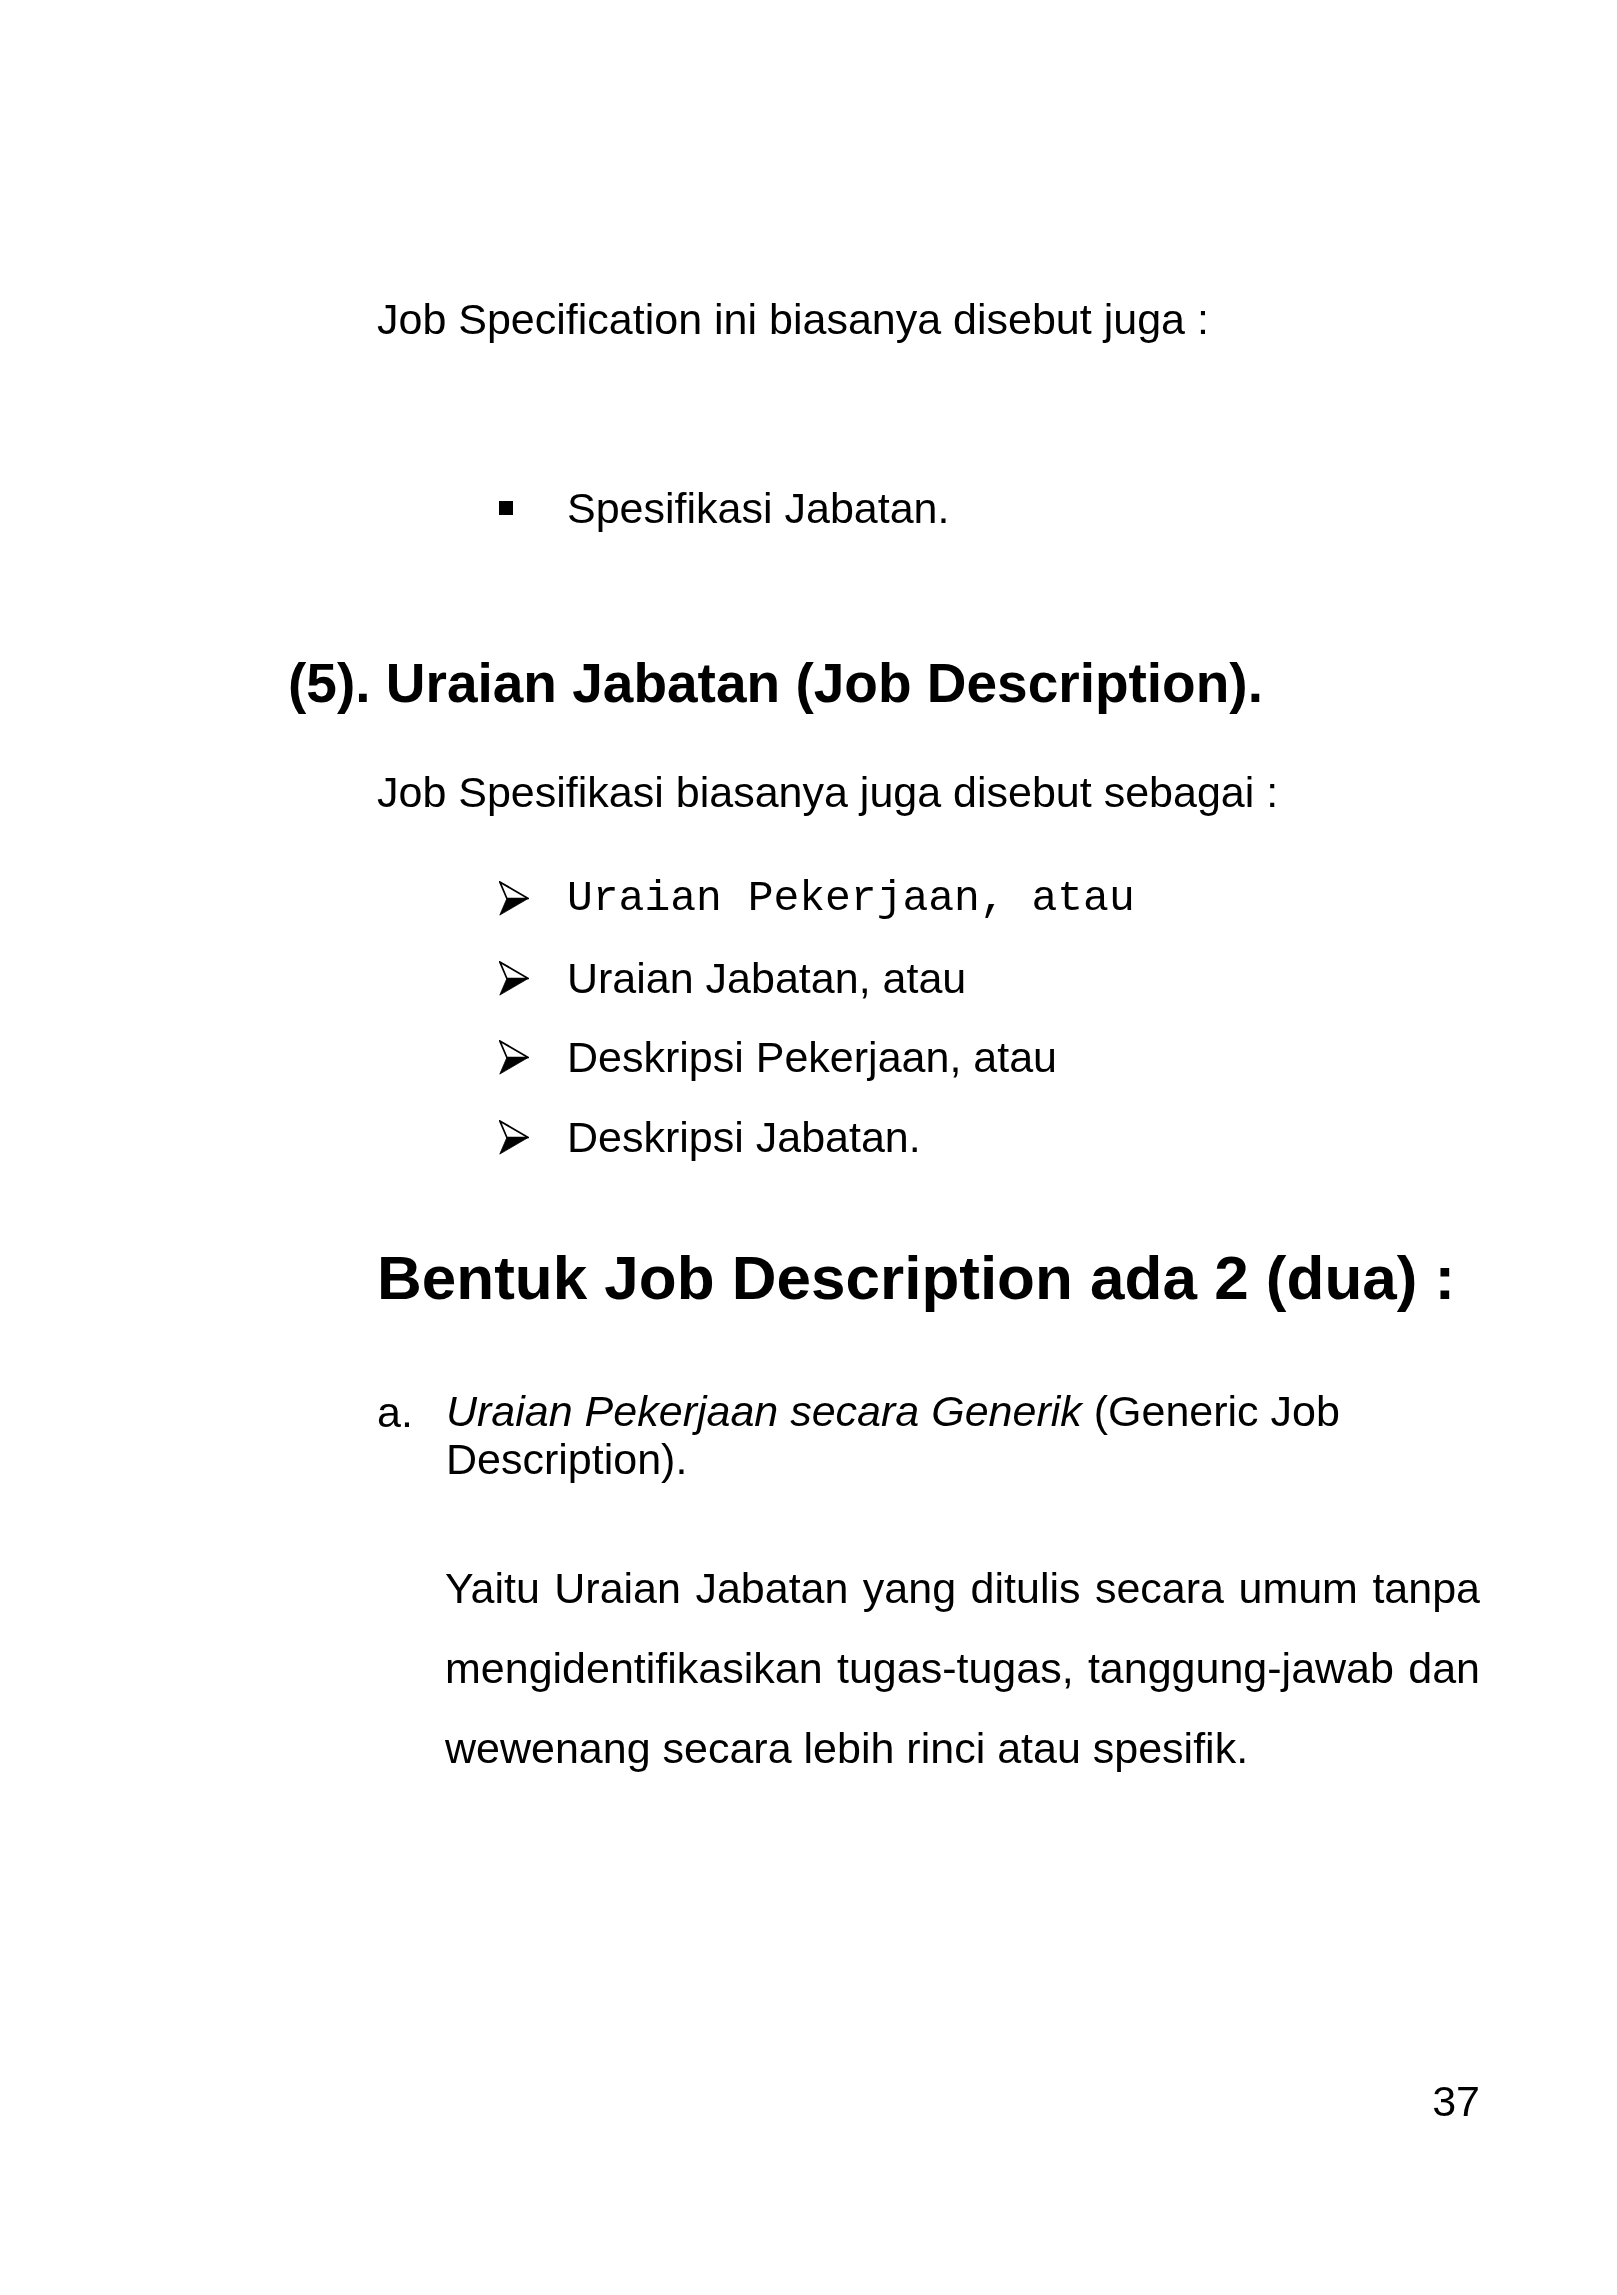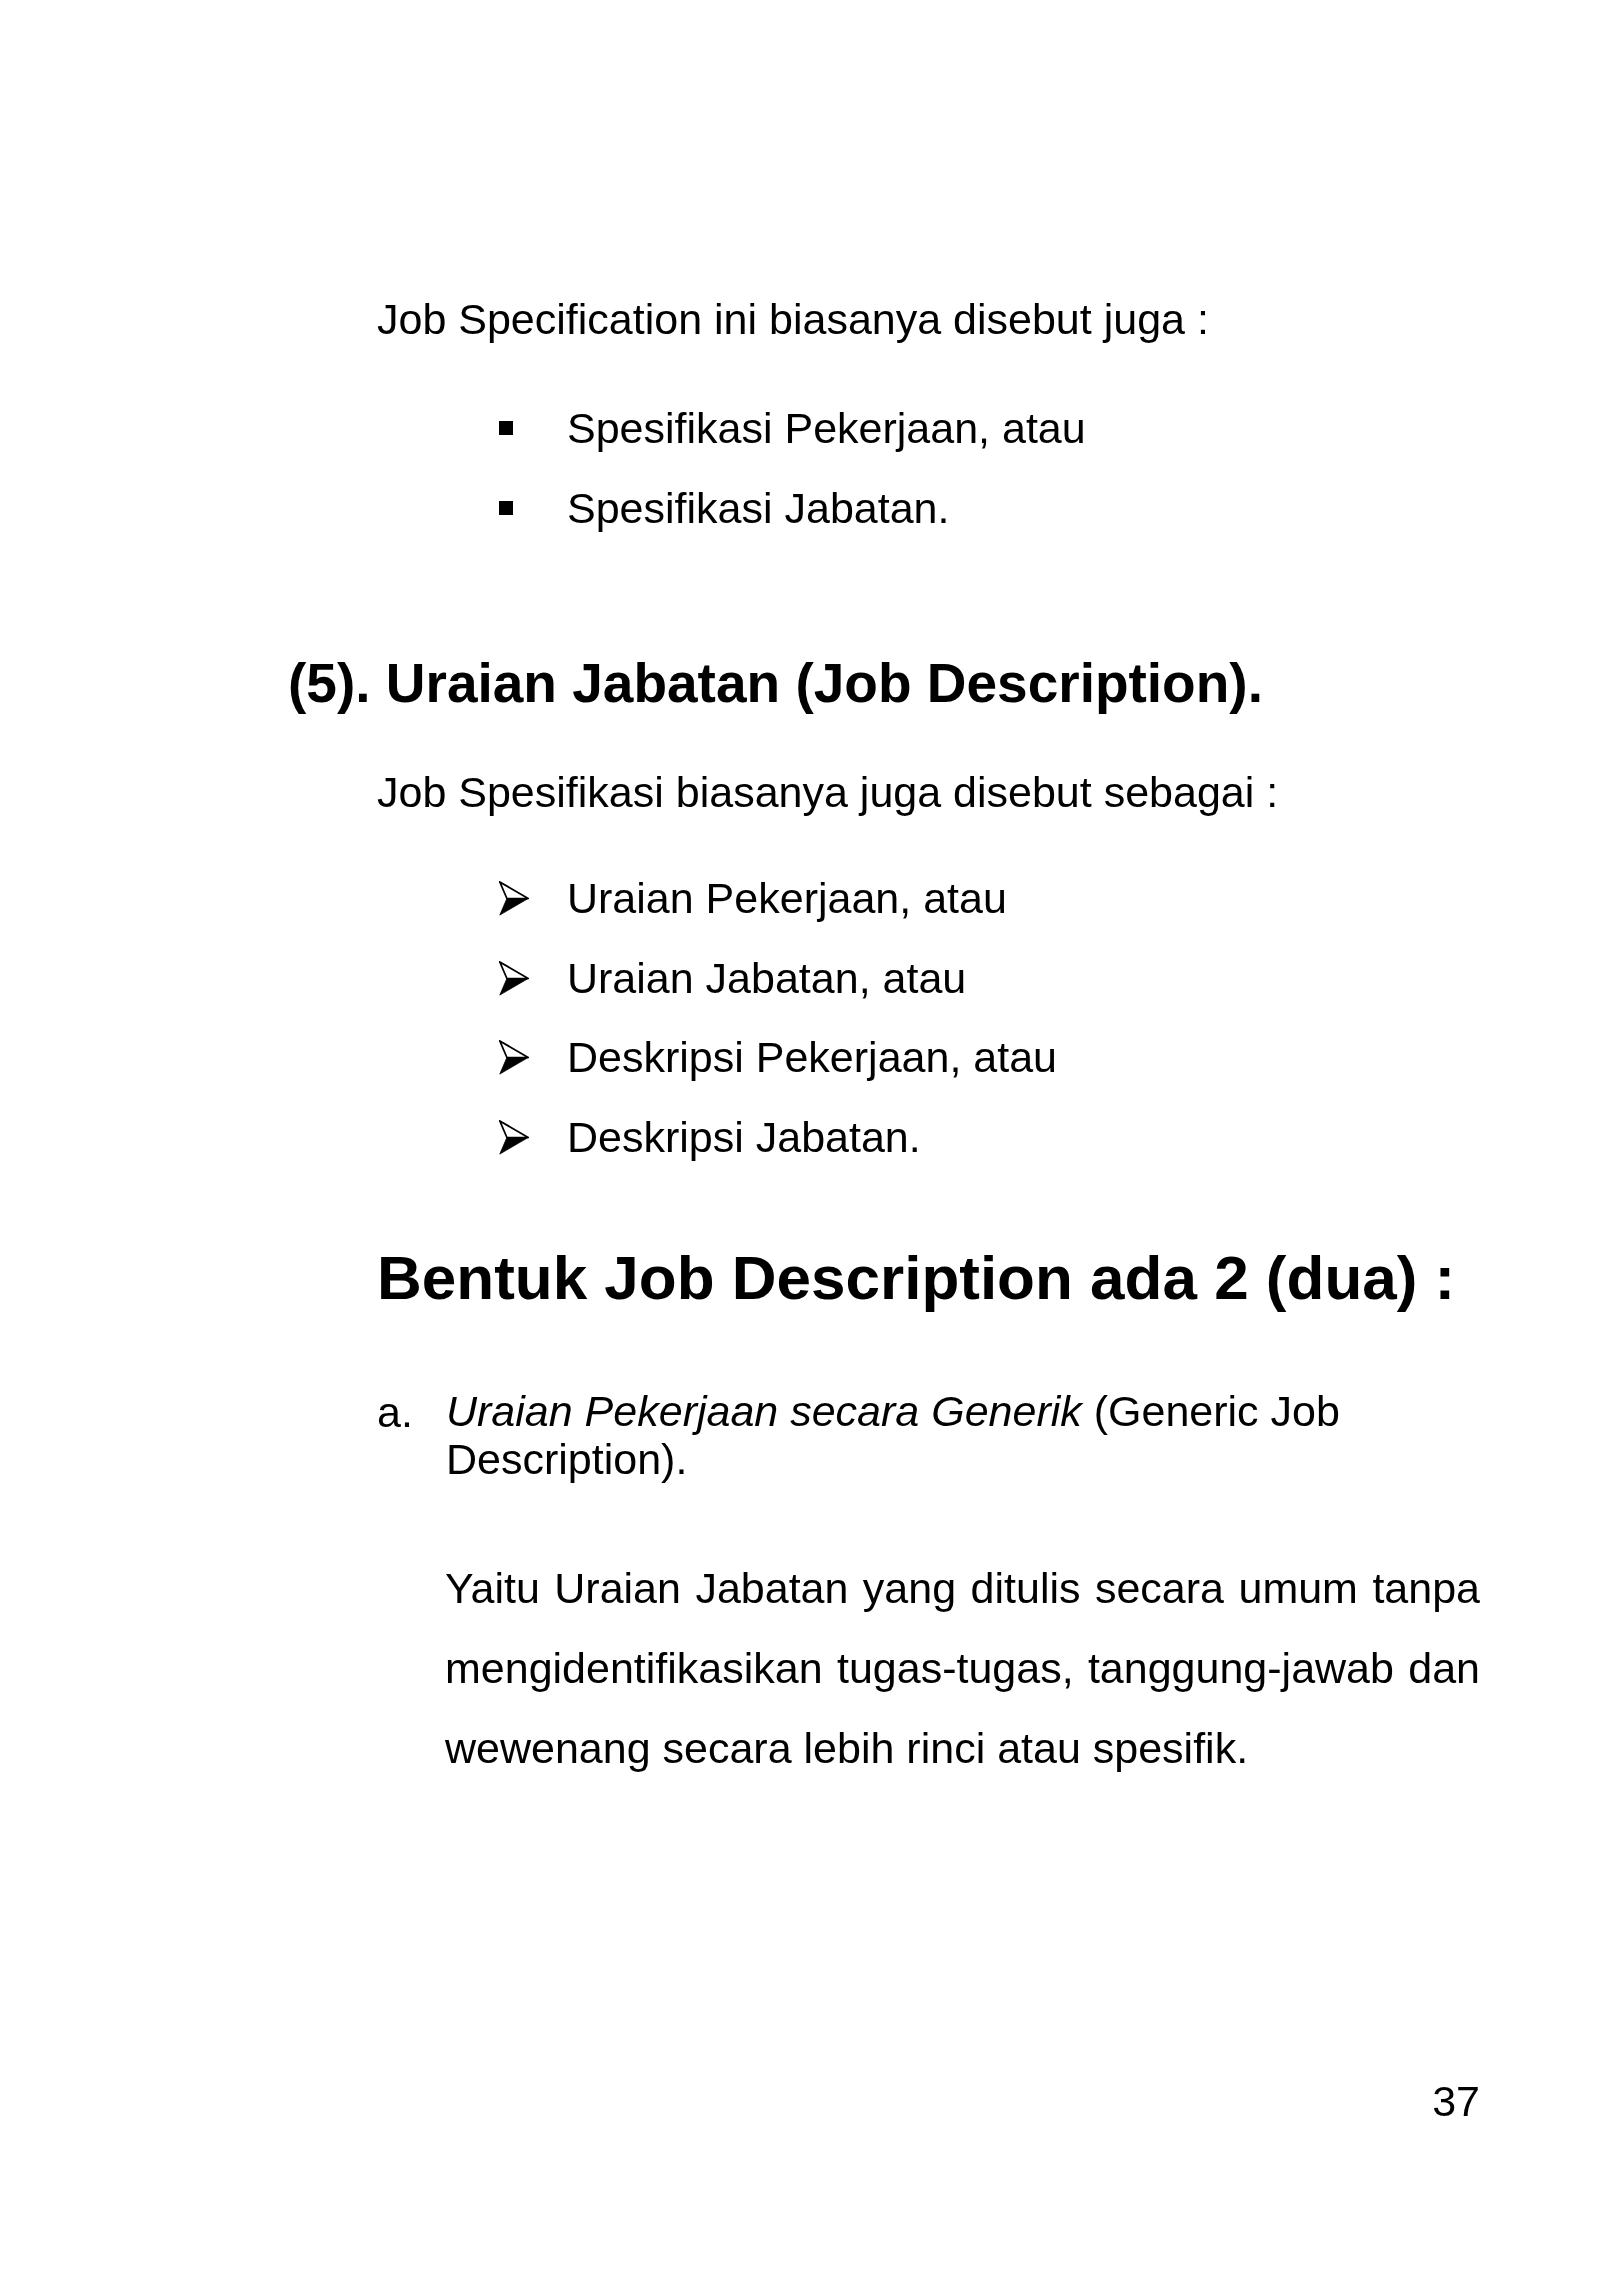--- a/index.html
+++ b/index.html
@@ -73,39 +73,35 @@
       line-height: 51px;
     }
   </style>
 </head>
 <body>
 
 <div class="page">
 
   <div class="abs body-text" style="left:377px; top:294px;">Job Specification ini biasanya disebut juga :</div>
 
-  <div class="bullet-row" style="left:0; top:403px; width:1618px;">
-    <span class="sq-bullet" style="left:499px; top:18px;"></span>
-    <span class="bullet-label" style="left:567px; top:0;">Spesifikasi Pekerjaan, atau</span>
-  </div>
   <div class="bullet-row" style="left:0; top:483px; width:1618px;">
     <span class="sq-bullet" style="left:499px; top:18px;"></span>
     <span class="bullet-label" style="left:567px; top:0;">Spesifikasi Jabatan.</span>
   </div>
 
   <div class="abs heading" style="left:288px; top:652px;">(5). Uraian Jabatan (Job Description).</div>
 
   <div class="abs body-text" style="left:377px; top:767px;">Job Spesifikasi biasanya juga disebut sebagai :</div>
 
   <div class="bullet-row" style="left:0; top:873px; width:1618px;">
     <svg class="arrow-bullet" style="left:499px; top:8px;" viewBox="0 0 38 44">
       <polygon points="1,1 37,22 10,22" fill="#fff" stroke="#000" stroke-width="2.2" stroke-linejoin="miter"></polygon>
       <polygon points="10,22 37,22 1,43" fill="#000" stroke="#000" stroke-width="1"></polygon>
     </svg>
-    <span class="bullet-label" style="left:567px; top:0;">Uraian Pekerjaan, atau</span>
+    <span class="bullet-label" style="left:567px; top:0;font-family:Liberation Mono, monospace;">Uraian Pekerjaan, atau</span>
   </div>
   <div class="bullet-row" style="left:0; top:953px; width:1618px;">
     <svg class="arrow-bullet" style="left:499px; top:8px;" viewBox="0 0 38 44">
       <polygon points="1,1 37,22 10,22" fill="#fff" stroke="#000" stroke-width="2.2" stroke-linejoin="miter"></polygon>
       <polygon points="10,22 37,22 1,43" fill="#000" stroke="#000" stroke-width="1"></polygon>
     </svg>
     <span class="bullet-label" style="left:567px; top:0;">Uraian Jabatan, atau</span>
   </div>
   <div class="bullet-row" style="left:0; top:1032px; width:1618px;">
     <svg class="arrow-bullet" style="left:499px; top:8px;" viewBox="0 0 38 44">

